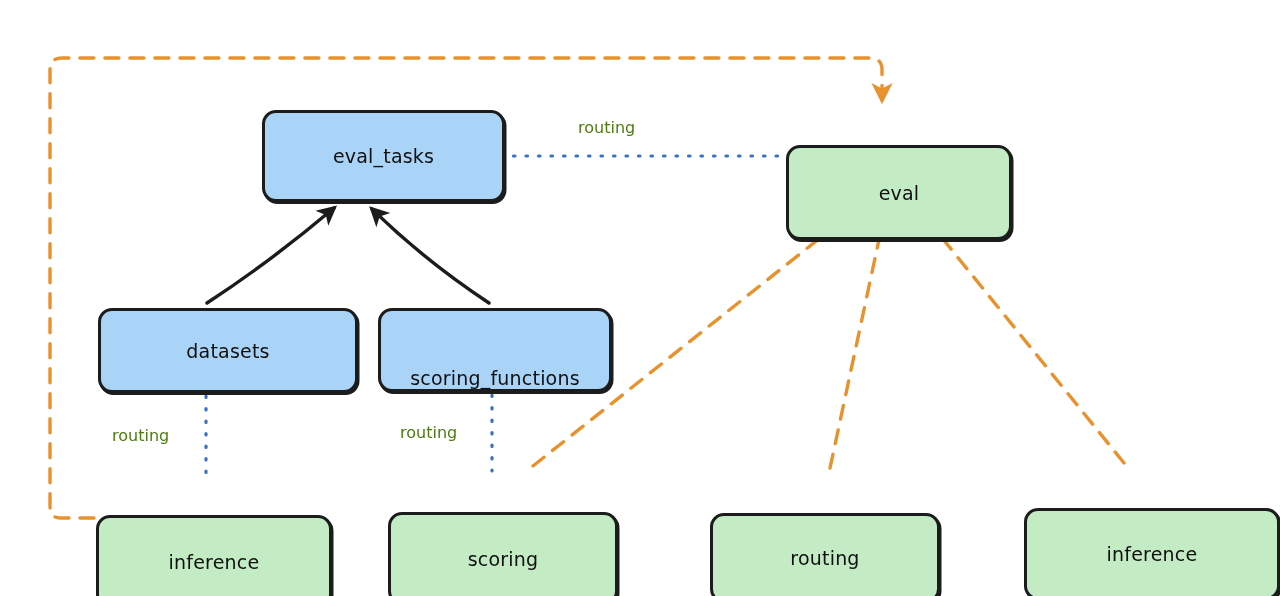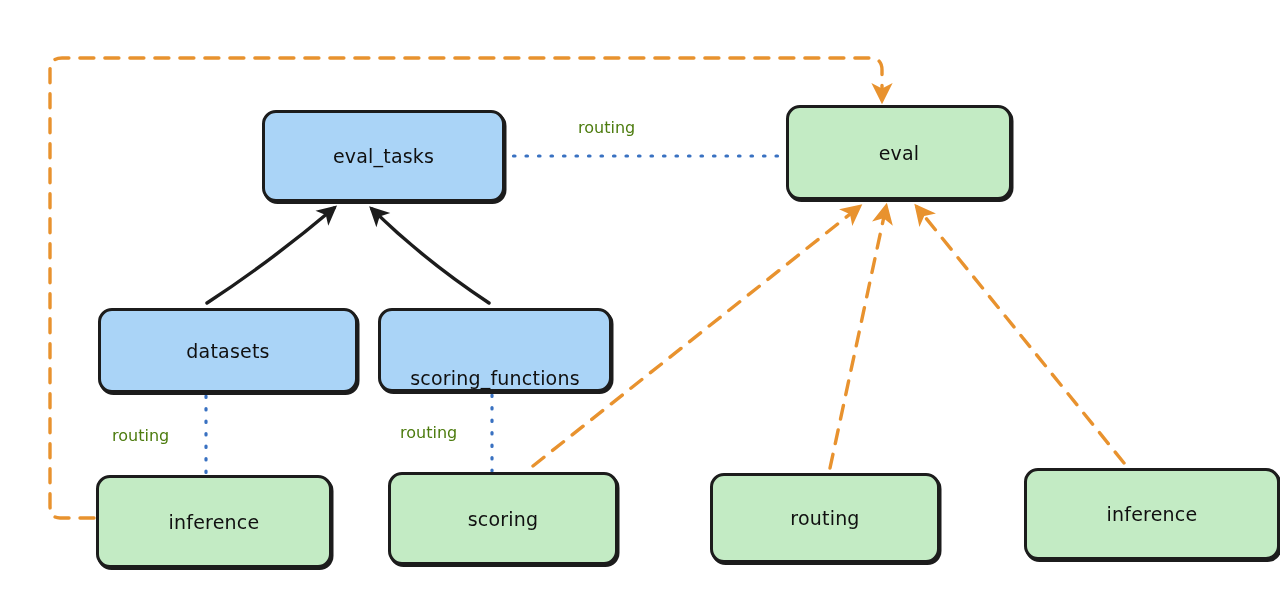--- a/index.html
+++ b/index.html
@@ -30,21 +30,21 @@
     border: 3px solid #1c1c1c;
     border-radius: 14px;
     color: #101010;
     font-size: 19px;
     letter-spacing: 0.2px;
     text-align: center;
     box-shadow: 1.5px 2px 0 0 #1c1c1c;
     z-index: 5;
   }
   .node.blue  { background: #aad4f7; }
-  .node.green { background: #c3ebc4; }
+  .node.green { background: #c3ebc4; margin-top: 40px; }
   .edge-label {
     position: absolute;
     color: #4d7c0f;
     font-size: 16px;
     white-space: nowrap;
     z-index: 6;
   }
 </style>
 </head>
 <body>

